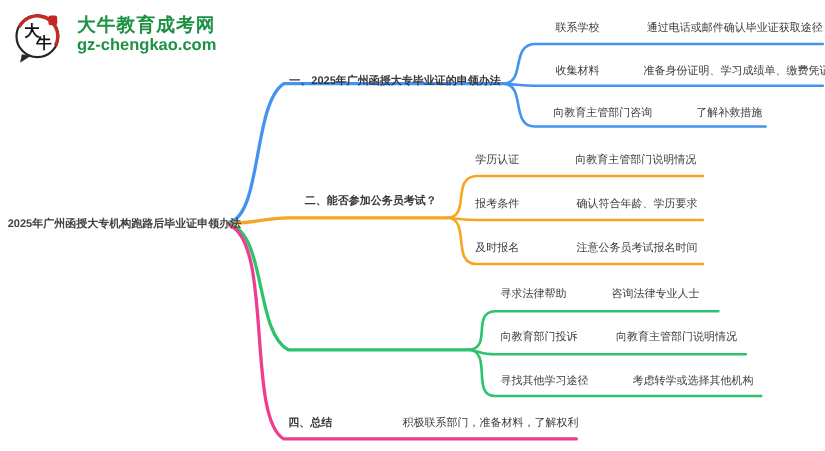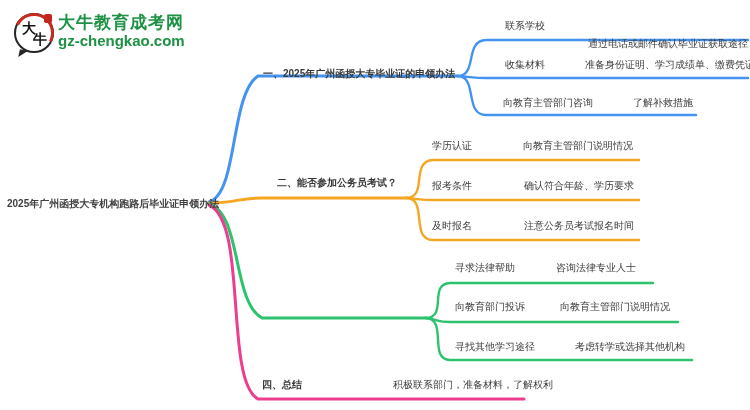--- a/index.html
+++ b/index.html
@@ -30,21 +30,21 @@
   .zi-niu{left:17px;top:17px;}
   .logo-seal{
     position:absolute;right:0px;top:-1px;width:8px;height:9px;background:#c5261f;
     border-radius:2px;
   }
   .logo-tail{
     position:absolute;left:3px;bottom:-7px;width:0;height:0;
     border-left:8px solid #262626;border-bottom:8px solid transparent;
     transform:rotate(12deg);
   }
-  .logo-text{margin-left:4px;}
+  .logo-text{margin-left:16px;}
   .logo-title{font-size:17px;line-height:20px;font-weight:700;color:#1d9144;letter-spacing:1px;}
   .logo-url{font-size:15px;line-height:15px;font-weight:700;color:#1d9144;}
 </style>
 </head>
 <body>
 
 <div class="stage">
 
   <svg class="branch-svg" width="750" height="410" viewBox="0 0 750 410">
     <g fill="none" stroke="#4493F0" stroke-linecap="round" stroke-width="2.4">
@@ -81,21 +81,21 @@
     <div class="logo-text">
       <div class="logo-title">大牛教育成考网</div>
       <div class="logo-url">gz-chengkao.com</div>
     </div>
   </header>
 
   <div class="node center-topic" style="left:7px;top:197px;">2025年广州函授大专机构跑路后毕业证申领办法</div>
 
   <div class="node heading" style="left:263px;top:54px;margin-top:13px;">一、2025年广州函授大专毕业证的申领办法</div>
   <div class="node" style="left:505px;top:19px;">联系学校</div>
-  <div class="node" style="left:588px;top:19px;margin-top:18px;">通过电话或邮件确认毕业证获取途径</div>
+  <div class="node" style="left:588px;top:19px;">通过电话或邮件确认毕业证获取途径</div>
   <div class="node" style="left:505px;top:58px;">收集材料</div>
   <div class="node" style="left:585px;top:58px;">准备身份证明、学习成绩单、缴费凭证</div>
   <div class="node" style="left:503px;top:96px;">向教育主管部门咨询</div>
   <div class="node" style="left:633px;top:96px;">了解补救措施</div>
 
   <div class="node heading" style="left:277px;top:176px;">二、能否参加公务员考试？</div>
   <div class="node" style="left:432px;top:139px;">学历认证</div>
   <div class="node" style="left:523px;top:139px;">向教育主管部门说明情况</div>
   <div class="node" style="left:432px;top:179px;">报考条件</div>
   <div class="node" style="left:524px;top:179px;">确认符合年龄、学历要求</div>
@@ -103,15 +103,15 @@
   <div class="node" style="left:524px;top:219px;">注意公务员考试报名时间</div>
 
   <div class="node" style="left:455px;top:261px;">寻求法律帮助</div>
   <div class="node" style="left:556px;top:261px;">咨询法律专业人士</div>
   <div class="node" style="left:455px;top:300px;">向教育部门投诉</div>
   <div class="node" style="left:560px;top:300px;">向教育主管部门说明情况</div>
   <div class="node" style="left:455px;top:340px;">寻找其他学习途径</div>
   <div class="node" style="left:575px;top:340px;">考虑转学或选择其他机构</div>
 
   <div class="node heading" style="left:262px;top:378px;">四、总结</div>
-  <div class="node" style="left:366px;top:378px;margin-left:27px;">积极联系部门，准备材料，了解权利</div>
+  <div class="node" style="left:366px;top:378px;">积极联系部门，准备材料，了解权利</div>
 
 </div>
 
 </body></html>

